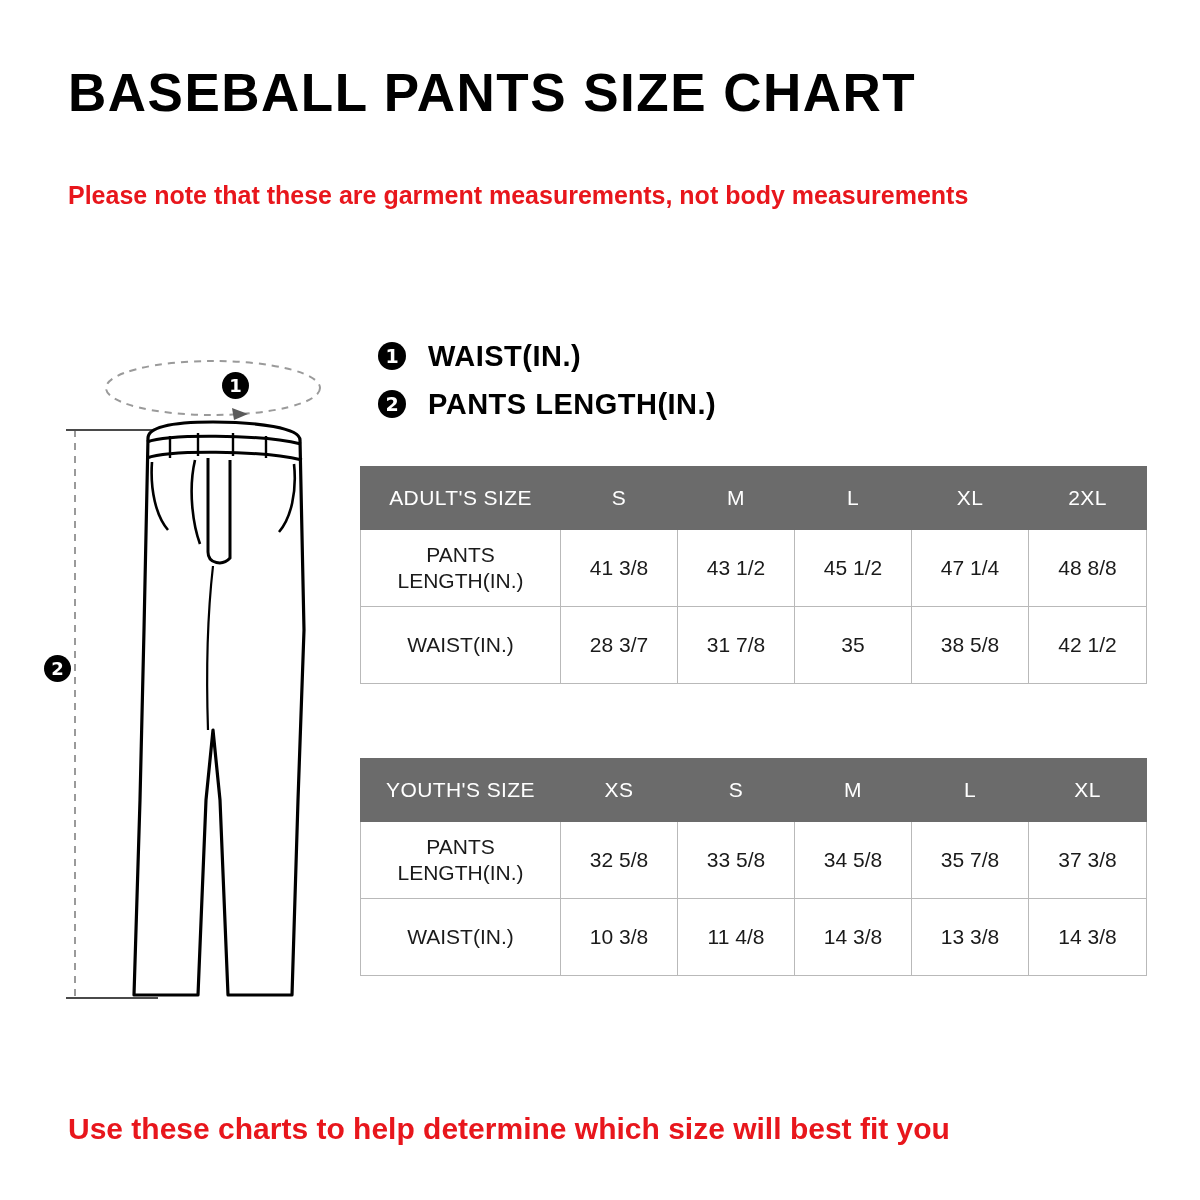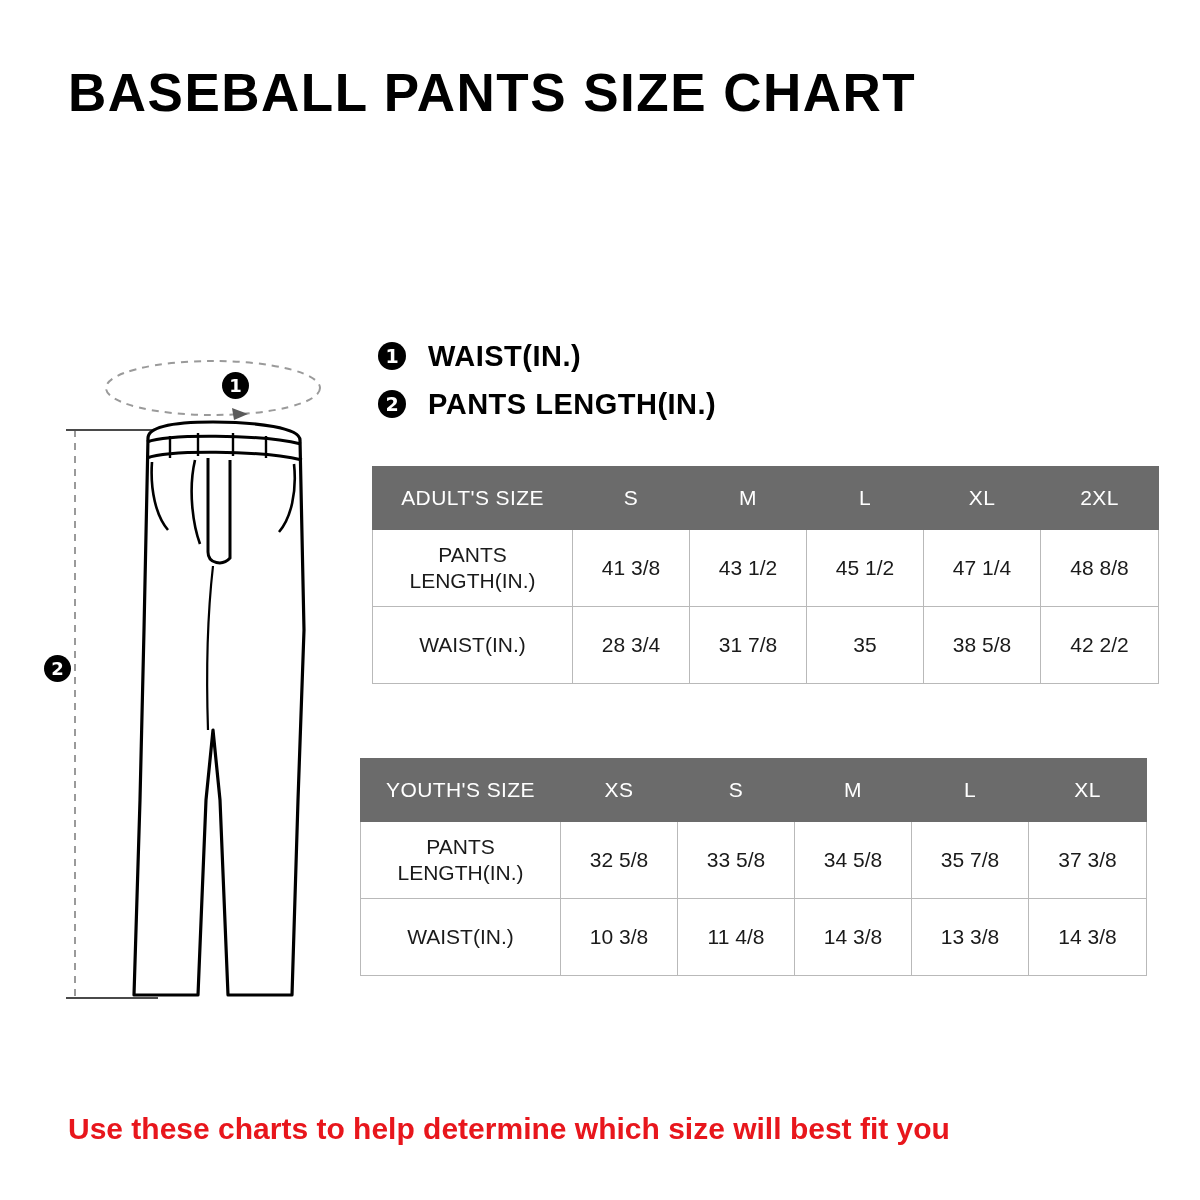--- a/index.html
+++ b/index.html
@@ -110,21 +110,21 @@
     line-height: 1.22;
   }
   table.size-table tbody td {
     height: 76px;
     background: #ffffff;
   }
   td.rowhead {
     line-height: 1.22;
   }
 
-  #adult-table { left: 372px; top: 466px; width: 786px; padding-left: 32px; }
+  #adult-table { left: 360px; top: 466px; width: 786px; padding-left: 32px; }
   #youth-table { left: 360px; top: 758px; width: 786px; }
 
   
   .illus {
     position: absolute;
     left: 48px;
     top: 330px;
     width: 330px;
     height: 690px;
   }
@@ -144,20 +144,21 @@
     height: 27px;
     font-size: 18px;
   }
 </style>
 </head>
 <body>
 
 <div class="page">
 
   <div class="title">BASEBALL PANTS SIZE CHART</div>
+  <div class="note">Please note that these are garment measurements, not body measurements</div>
 
   <div class="legend">
     <div class="legend-row">
       <span class="badge">1</span>
       <span class="legend-label">WAIST(IN.)</span>
     </div>
     <div class="legend-row">
       <span class="badge">2</span>
       <span class="legend-label">PANTS LENGTH(IN.)</span>
     </div>
@@ -224,25 +225,25 @@
       <tr>
         <td class="rowhead">PANTS LENGTH(IN.)</td>
         <td>41 3/8</td>
         <td>43 1/2</td>
         <td>45 1/2</td>
         <td>47 1/4</td>
         <td>48 8/8</td>
       </tr>
       <tr>
         <td class="rowhead">WAIST(IN.)</td>
-        <td>28 3/4</td>
+        <td>28 3/7</td>
         <td>31 7/8</td>
         <td>35</td>
         <td>38 5/8</td>
-        <td>42 2/2</td>
+        <td>42 1/2</td>
       </tr>
     </tbody>
   </table>
 
   <table class="size-table" id="youth-table">
     <colgroup>
       <col style="width:200px">
       <col style="width:117px">
       <col style="width:117px">
       <col style="width:117px">

